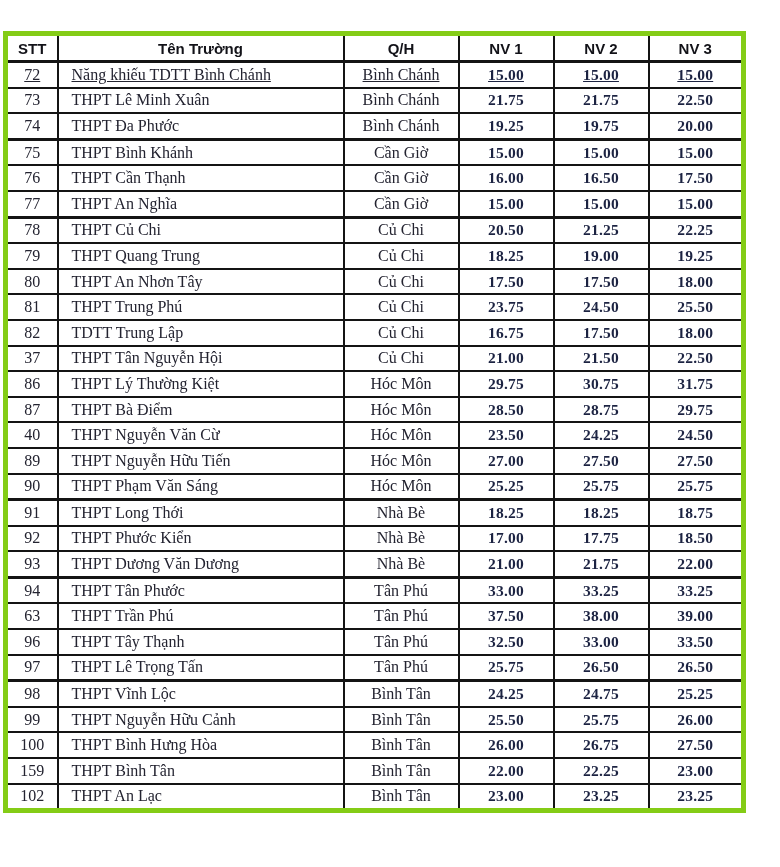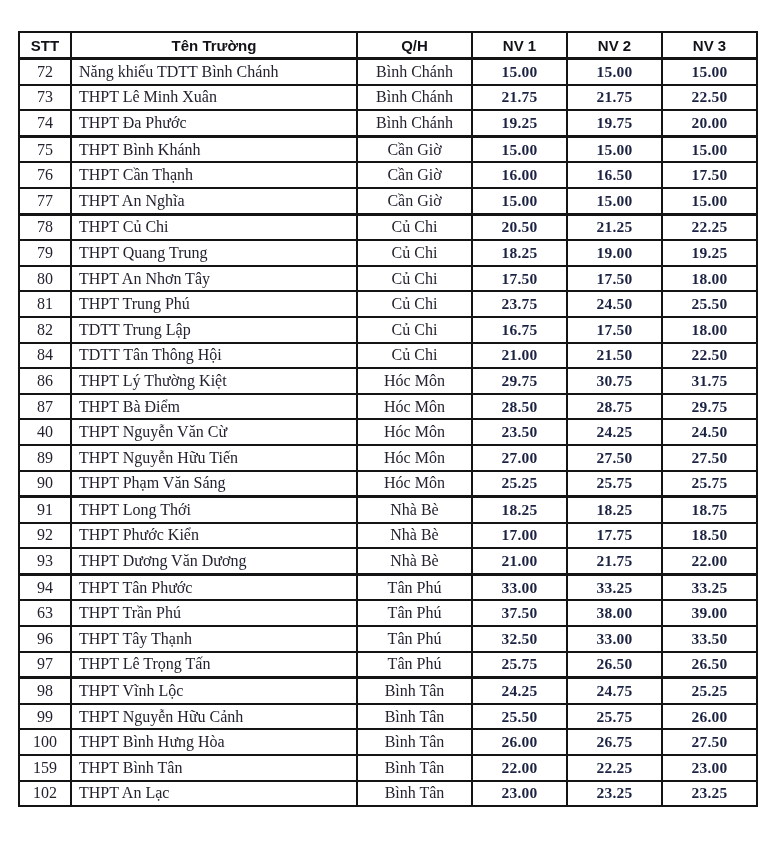--- a/index.html
+++ b/index.html
@@ -1,42 +1,42 @@
 <!DOCTYPE html>
 <html><head>
 <meta charset="utf-8">
 <style>
   html,body{margin:0;padding:0;background:#ffffff;}
   .page{
     position:relative;width:780px;height:867px;background:#ffffff;
     font-family:"Liberation Serif", serif;overflow:hidden;
   }
   table.scores{
-    position:absolute;left:18px;top:31px;width:737px;
+    position:absolute;left:3px;top:31px;width:737px;
     border-collapse:collapse;table-layout:fixed;
-    border:1px solid #84cc16;
+    border:5px solid #84cc16;
   }
   col.c-stt{width:52px;}
   col.c-name{width:286px;}
   col.c-district{width:115px;}
   col.c-nv{width:95px;}
   th,td{border:2px solid #141414;padding:0;overflow:hidden;white-space:nowrap;}
   thead th{
     font-family:"Liberation Sans", sans-serif;
     font-weight:700;font-size:15px;color:#121218;
     height:24px;text-align:center;
   }
   tbody td{height:23.6px;font-size:16px;color:#232330;vertical-align:middle;}
   td.c-center{text-align:center;}
-  td.c-name{text-align:left;padding-left:7px;}
+  td.c-name{text-align:left;padding-left:13px;}
   td.c-score{
     text-align:center;font-weight:700;font-size:15.5px;color:#1c2342;
     letter-spacing:0.2px;
   }
-  tbody tr:first-child td{border-top-width:3px;}
+  tbody tr:first-child td{border-top-width:3px;text-decoration:underline;}
   tbody tr.group-start td{border-top-width:3px;border-radius:9px;}
 </style>
 </head>
 <body>
 
 <div class="page">
   <table class="scores">
     <colgroup>
       <col class="c-stt">
       <col class="c-name">
@@ -138,22 +138,22 @@
         </tr>
         <tr>
           <td class="c-center">82</td>
           <td class="c-name">TDTT Trung Lập</td>
           <td class="c-center">Củ Chi</td>
           <td class="c-score">16.75</td>
           <td class="c-score">17.50</td>
           <td class="c-score">18.00</td>
         </tr>
         <tr>
-          <td class="c-center">84</td>
-          <td class="c-name">TDTT Tân Thông Hội</td>
+          <td class="c-center">37</td>
+          <td class="c-name">THPT Tân Nguyễn Hội</td>
           <td class="c-center">Củ Chi</td>
           <td class="c-score">21.00</td>
           <td class="c-score">21.50</td>
           <td class="c-score">22.50</td>
         </tr>
         <tr>
           <td class="c-center">86</td>
           <td class="c-name">THPT Lý Thường Kiệt</td>
           <td class="c-center">Hóc Môn</td>
           <td class="c-score">29.75</td>

